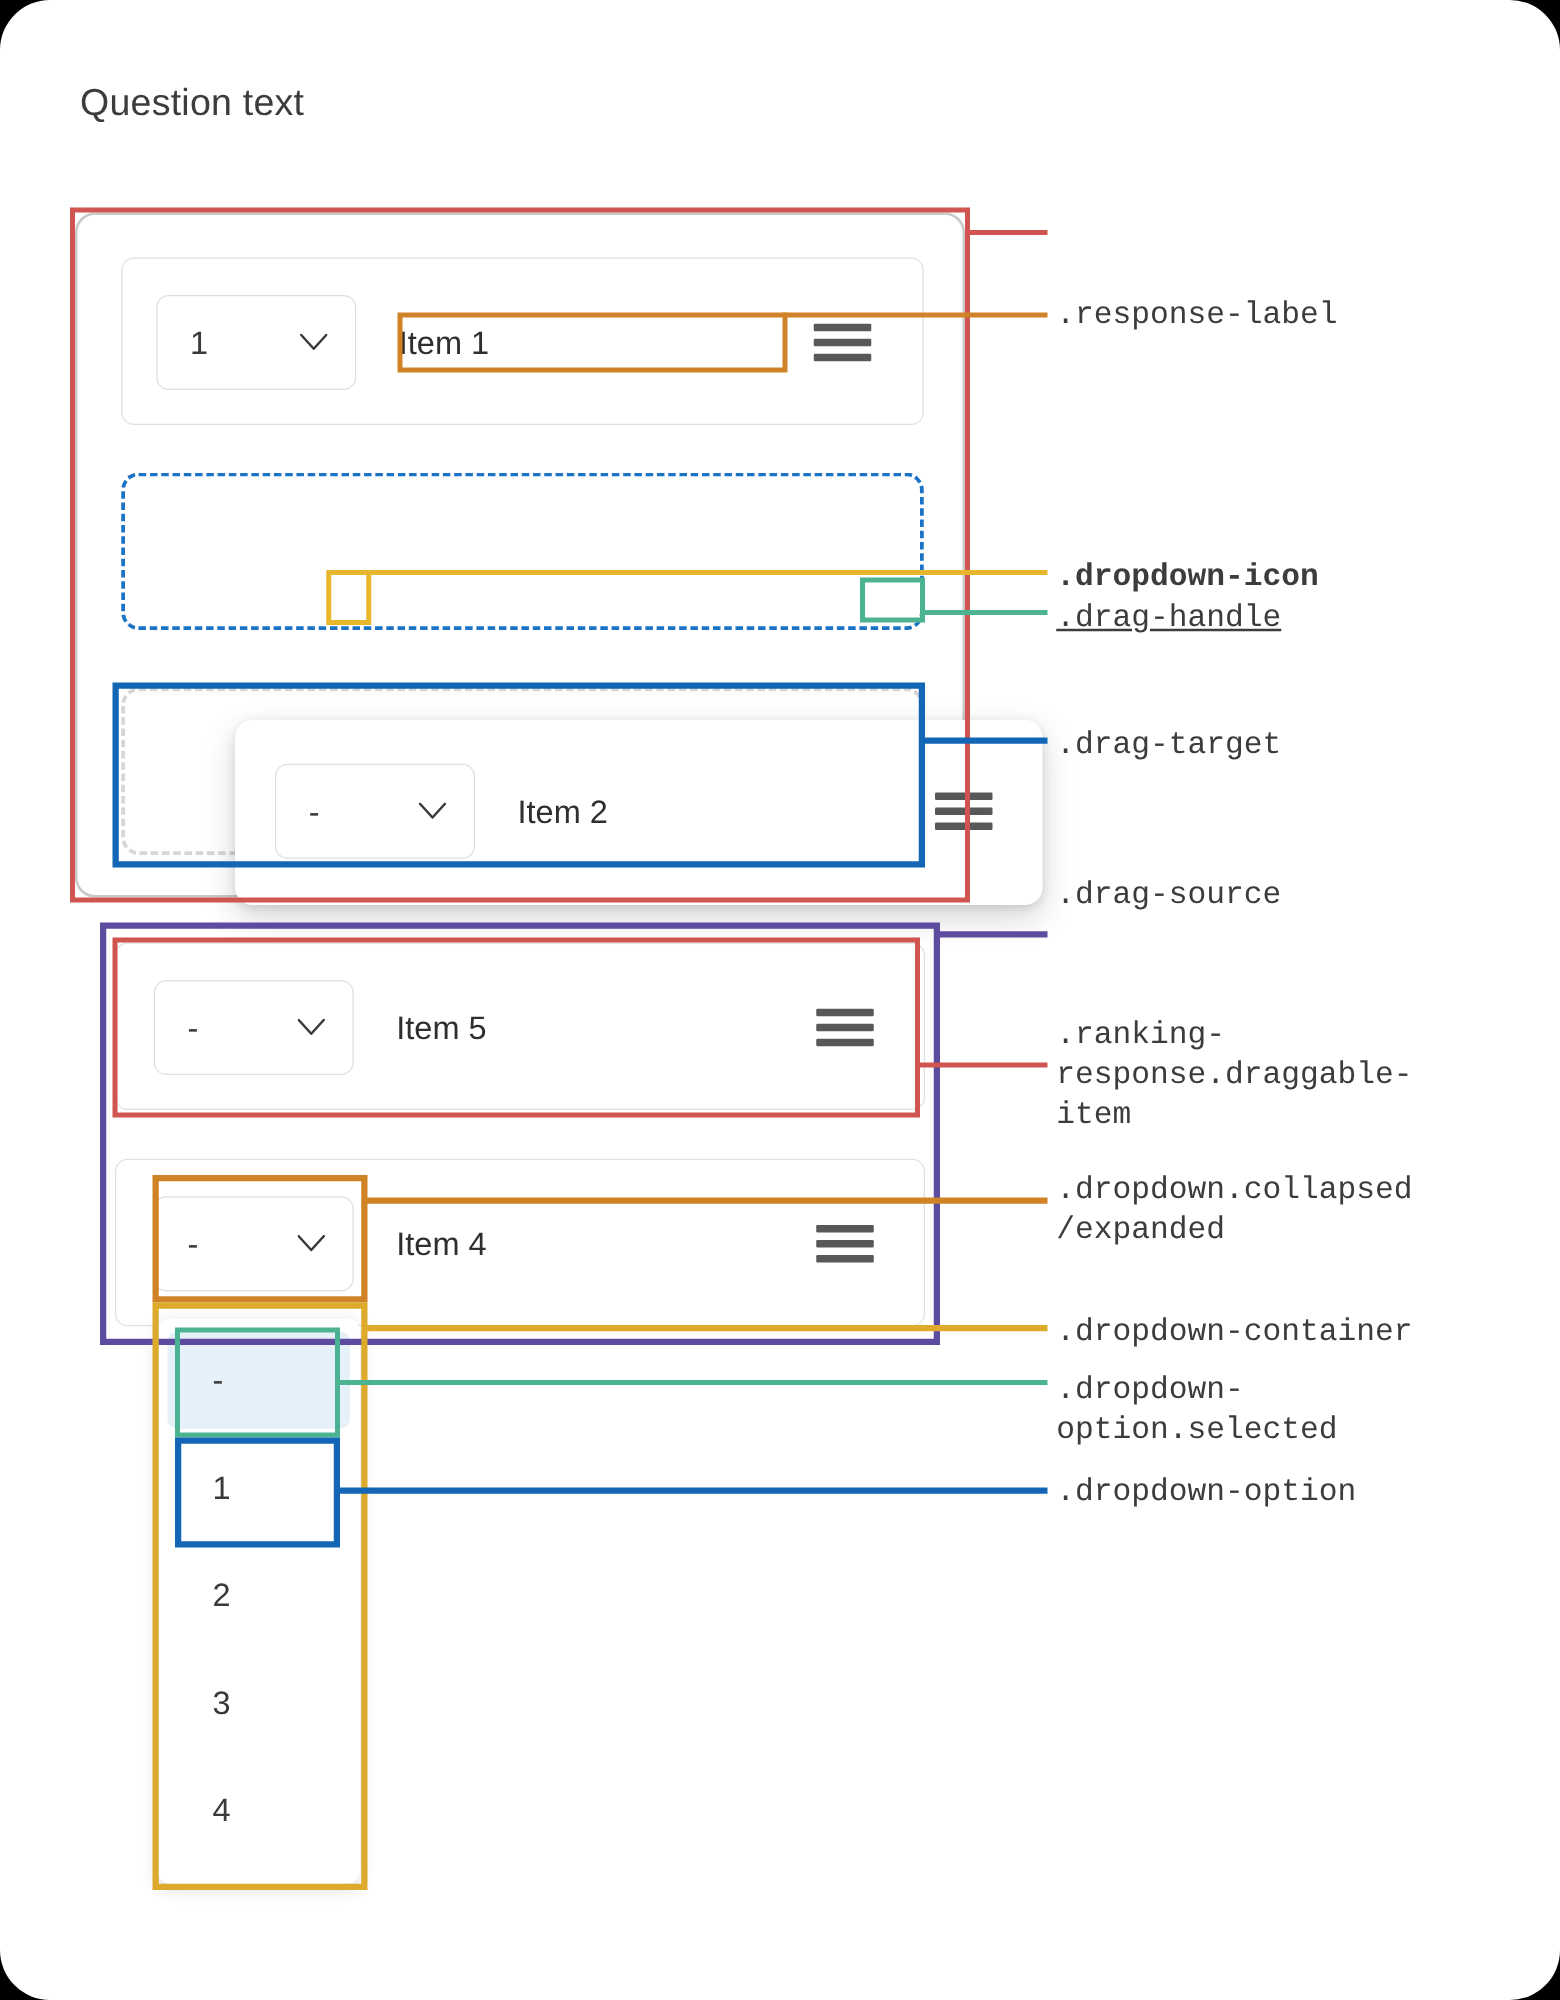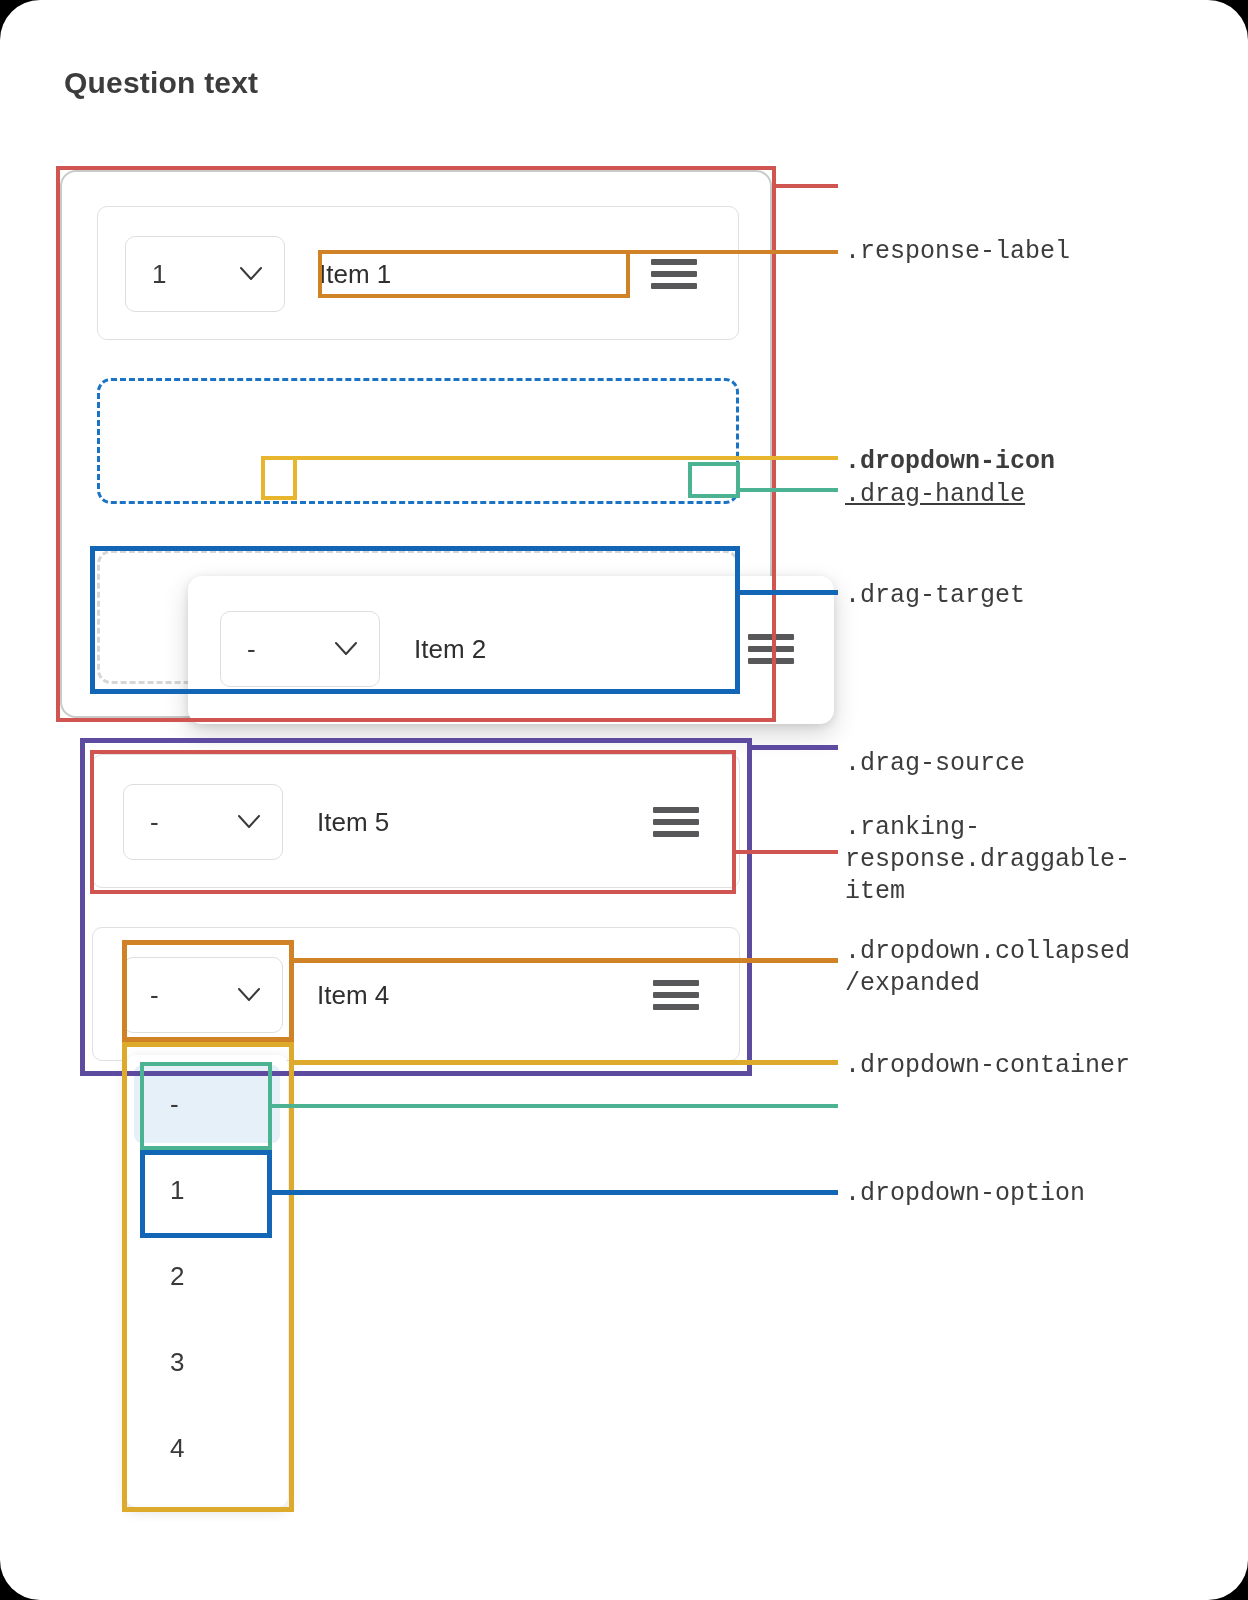--- a/index.html
+++ b/index.html
@@ -22,21 +22,21 @@
     overflow: hidden;
   }
 
   
   .question-title {
     position: absolute;
     left: 64px;
     top: 66px;
     font-size: 30px;
     color: #3c3c3c;
-    font-weight: 700;
+    font-weight: 400;
     letter-spacing: 0.2px;
   }
 
   
   .rounded-card {
     background: #ffffff;
     border: 1px solid #e0e0e0;
     border-radius: 10px;
     box-sizing: border-box;
   }
@@ -372,37 +372,39 @@
   <div class="ann-box" style="left:688px; top:462px; width:52px; height:36px; border:4px solid #4cb392;"></div>
   <div class="ann-line" style="left:736px; top:488px; width:102px; height:4px; background:#4cb392;"></div>
   <div class="ann-label" style="left:845px; top:479px;text-decoration:underline;">.drag-handle</div>
 
   <div class="ann-box" style="left:90px; top:546px; width:650px; height:148px; border:5px solid #1266b5;"></div>
   <div class="ann-line" style="left:736px; top:590px; width:102px; height:5px; background:#1266b5;"></div>
   <div class="ann-label" style="left:845px; top:580px;">.drag-target</div>
 
   <div class="ann-box" style="left:80px; top:738px; width:672px; height:338px; border:5px solid #5c4b9e;"></div>
   <div class="ann-line" style="left:748px; top:745px; width:90px; height:5px; background:#5c4b9e;"></div>
-  <div class="ann-label" style="left:845px; top:748px;">.drag-source</div>
+  <div class="ann-label" style="left:845px; top:700px;">.drag-source</div>
 
   <div class="ann-box" style="left:90px; top:750px; width:646px; height:144px; border:4px solid #d0544f;"></div>
   <div class="ann-line" style="left:732px; top:850px; width:106px; height:4px; background:#d0544f;"></div>
   <div class="ann-label" style="left:845px; top:812px;">.ranking-
 response.draggable-
 item</div>
 
   <div class="ann-box" style="left:122px; top:940px; width:172px; height:102px; border:5px solid #cf8326;"></div>
   <div class="ann-line" style="left:290px; top:958px; width:548px; height:5px; background:#cf8326;"></div>
   <div class="ann-label" style="left:845px; top:936px;">.dropdown.collapsed
 /expanded</div>
 
   <div class="ann-box" style="left:122px; top:1042px; width:172px; height:470px; border:5px solid #ddaa2b;"></div>
   <div class="ann-line" style="left:290px; top:1060px; width:548px; height:5px; background:#ddaa2b;"></div>
   <div class="ann-label" style="left:845px; top:1050px;">.dropdown-container</div>
 
   <div class="ann-box" style="left:140px; top:1062px; width:132px; height:88px; border:4px solid #4cb392;"></div>
   <div class="ann-line" style="left:268px; top:1104px; width:570px; height:4px; background:#4cb392;"></div>
+  <div class="ann-label" style="left:845px; top:1096px;">.dropdown-
+option.selected</div>
 
   <div class="ann-box" style="left:140px; top:1150px; width:132px; height:88px; border:5px solid #1266b5;"></div>
   <div class="ann-line" style="left:268px; top:1190px; width:570px; height:5px; background:#1266b5;"></div>
   <div class="ann-label" style="left:845px; top:1178px;">.dropdown-option</div>
 
 </div>
 
 </body></html>

